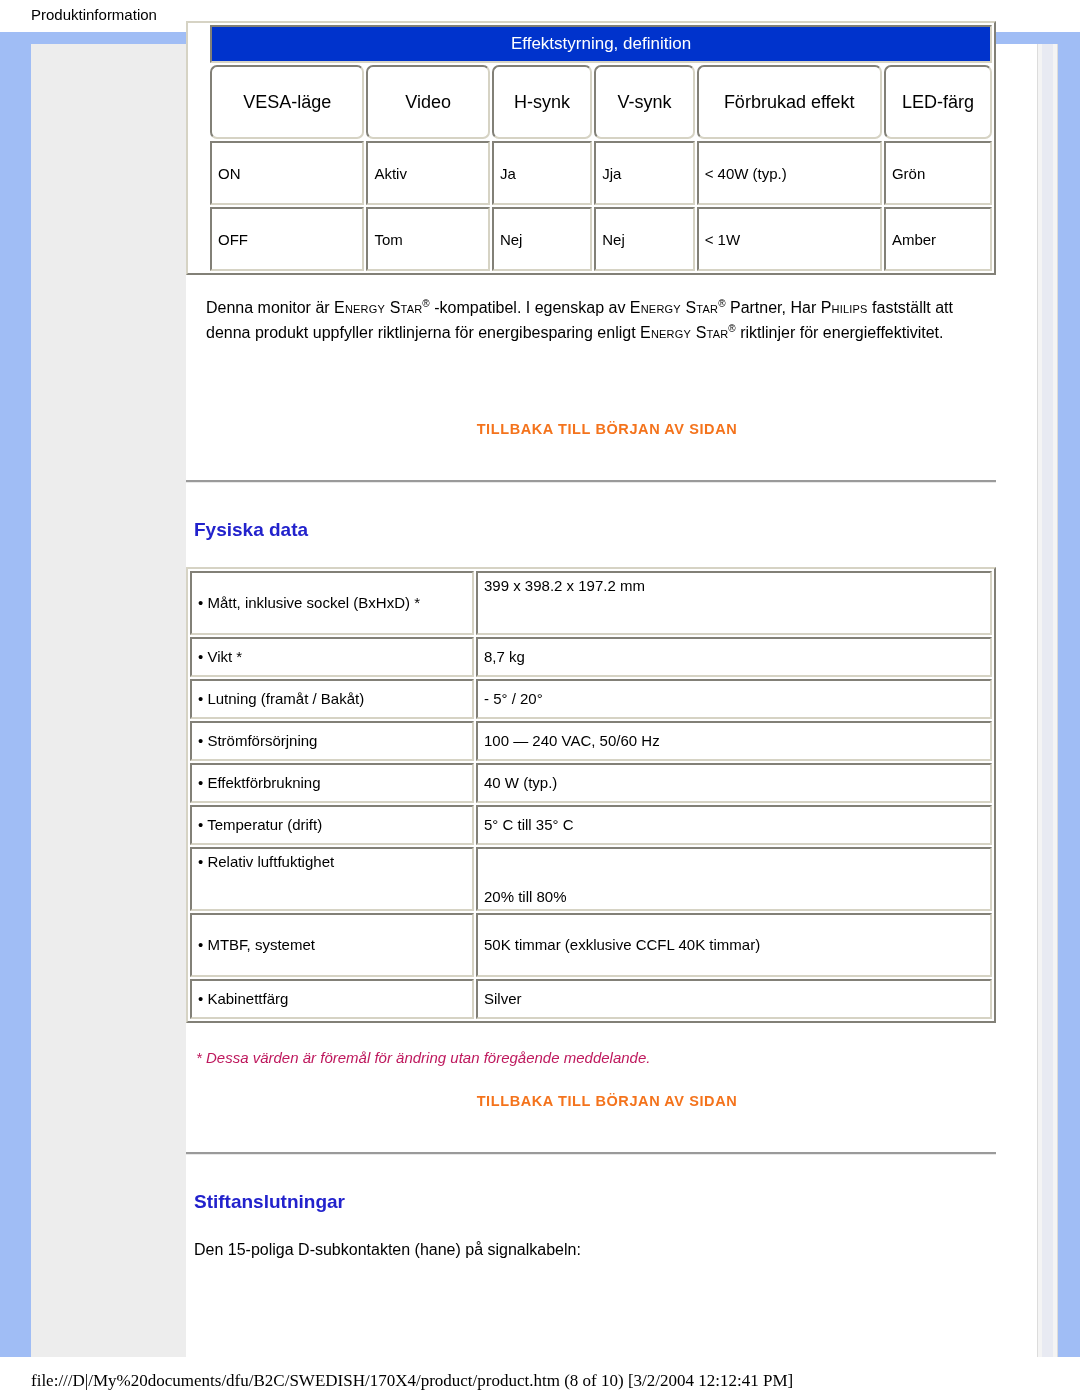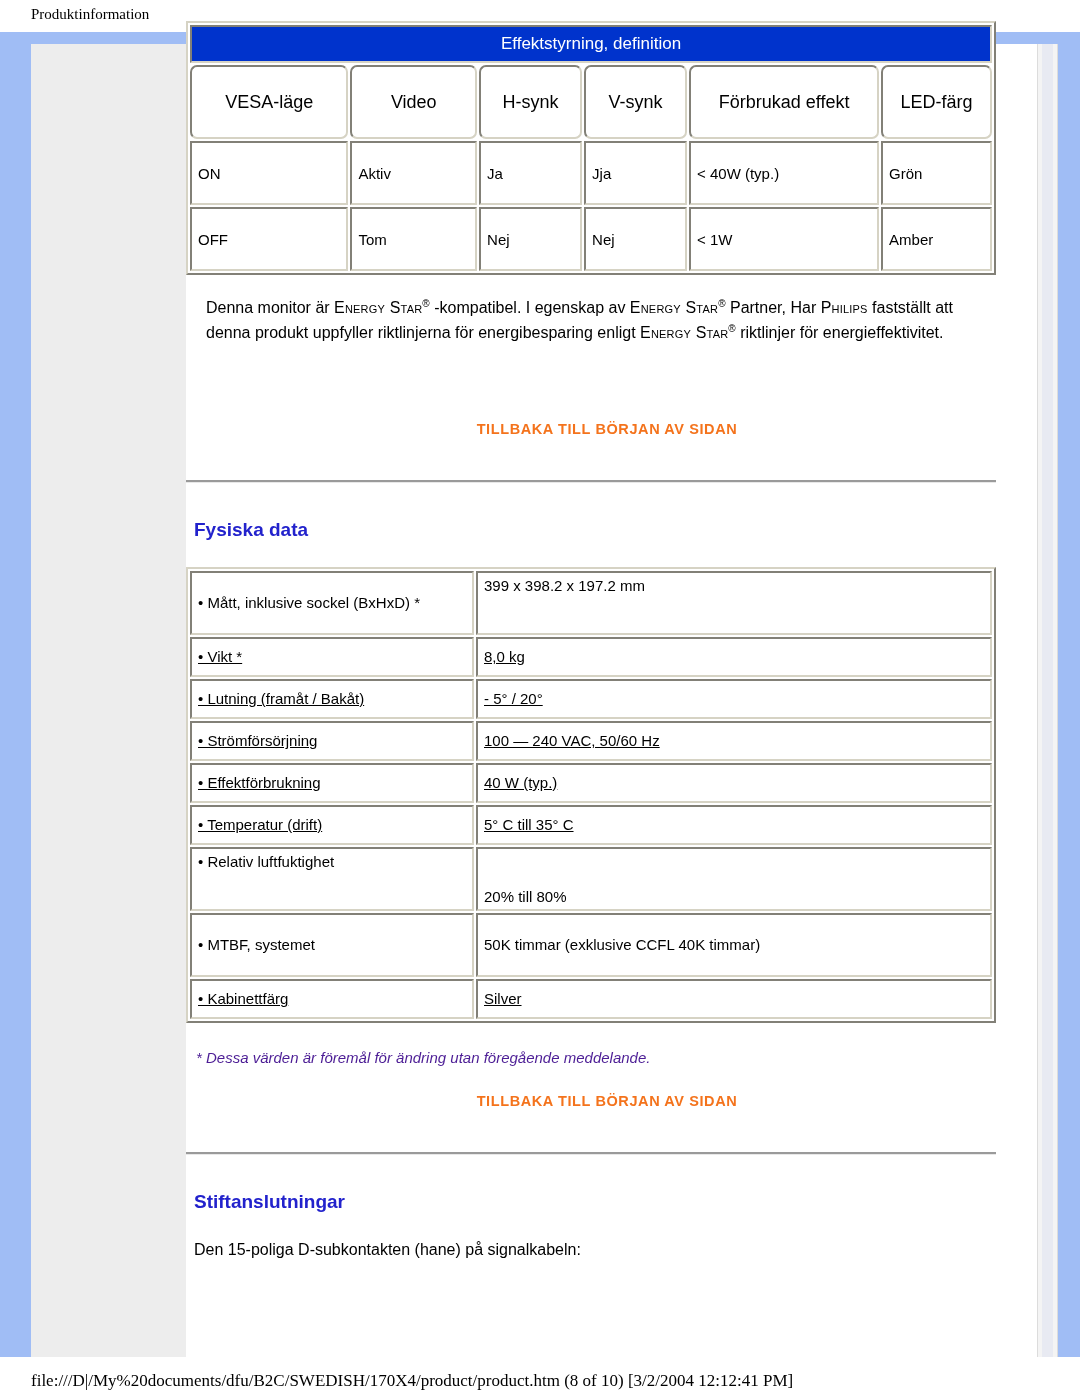--- a/index.html
+++ b/index.html
@@ -13,21 +13,21 @@
     font-family: "Liberation Sans", sans-serif;
     overflow: hidden;
     position: relative;
   }
 
   
   .print-header {
     height: 32px;
     padding: 6px 0 0 31px;
     box-sizing: border-box;
-    font-family: Liberation Serif, serif;
+    font-family: Liberation Sans, sans-serif;
     font-size: 15px;
     color: #000000;
     background: #ffffff;
   }
 
   
   .page-frame {
     position: absolute;
     left: 0;
     top: 32px;
@@ -95,21 +95,21 @@
     color: #000000;
   }
   table.classic td {
     border: 2px inset #d6d3c4;
     padding: 4px 6px;
     vertical-align: middle;
     background: #ffffff;
   }
 
   
-  .pm-table { margin: 9px 0 0 0; }
+  .pm-table { margin: 9px 0 0 0; padding-left: 20px; }
   .pm-title-cell {
     background: #0033cc !important;
     color: #ffffff;
     text-align: center;
     font-size: 17px;
     padding: 7px 0 !important;
     border: 2px inset #d6d3c4;
   }
   .pm-head td {
     text-align: center;
@@ -170,28 +170,28 @@
     font-weight: bold;
     margin: 36px 0 0 8px;
   }
 
   
   .phys-table { margin: 26px 0 0 0; }
   .phys-table td { font-size: 15px; padding: 6px 8px; }
   .lbl-col { width: 35.5%; }
   .val-col { width: 64.5%; }
   .tall { height: 52px; }
-  .mid  { height: 28px; text-decoration: underline; }
+  .mid  { height: 28px; }
   .big-val { font-size: 19px; }
 
   .footnote {
     font-size: 15px;
     font-style: italic;
     margin: 26px 0 16px 10px;
-    color: #4c1d95;
+    color: #be185d;
   }
 
   .bottom-note {
     font-size: 16px;
     margin: 28px 0 0 8px;
     color: #000000;
   }
 
   
   .statusbar {
@@ -268,21 +268,21 @@
   <h2 class="section">Fysiska data</h2>
 
   <table class="classic phys-table">
     <tbody>
         <tr>
       <td class="lbl-col tall">• Mått, inklusive sockel (BxHxD) *</td>
       <td class="val-col tall" style="vertical-align:top;">399 x 398.2 x 197.2 mm</td>
     </tr>
     <tr>
       <td class="lbl-col mid">• Vikt *</td>
-      <td class="val-col mid">8,0 kg</td>
+      <td class="val-col mid">8,7 kg</td>
     </tr>
     <tr>
       <td class="lbl-col mid">• Lutning (framåt / Bakåt)</td>
       <td class="val-col mid">- 5° / 20°</td>
     </tr>
     <tr>
       <td class="lbl-col mid">• Strömförsörjning</td>
       <td class="val-col mid">100 — 240 VAC, 50/60 Hz</td>
     </tr>
     <tr>

